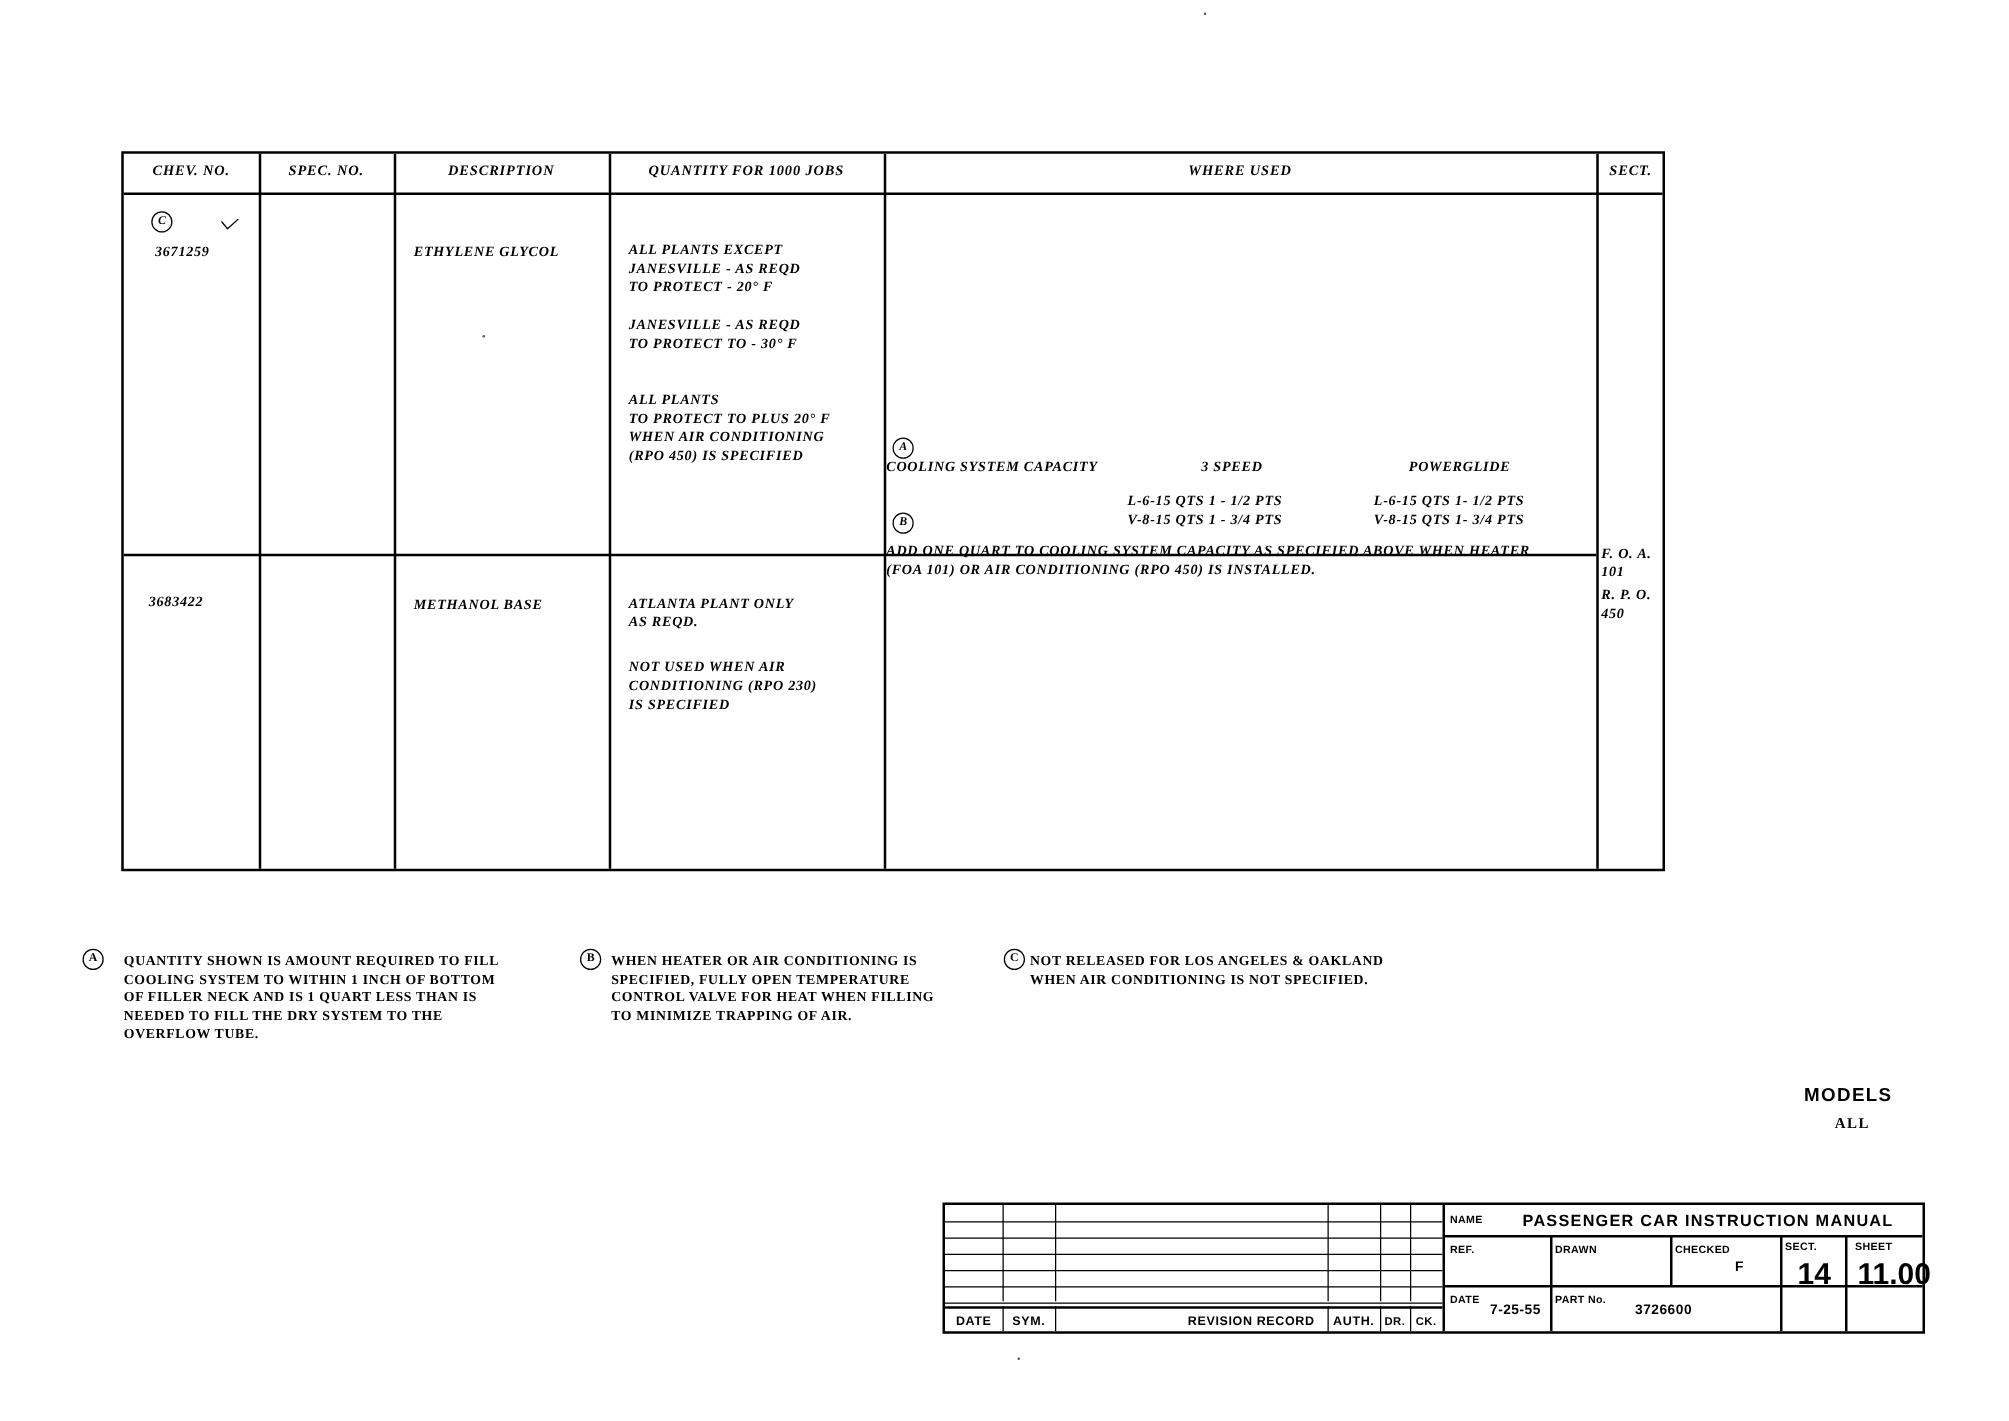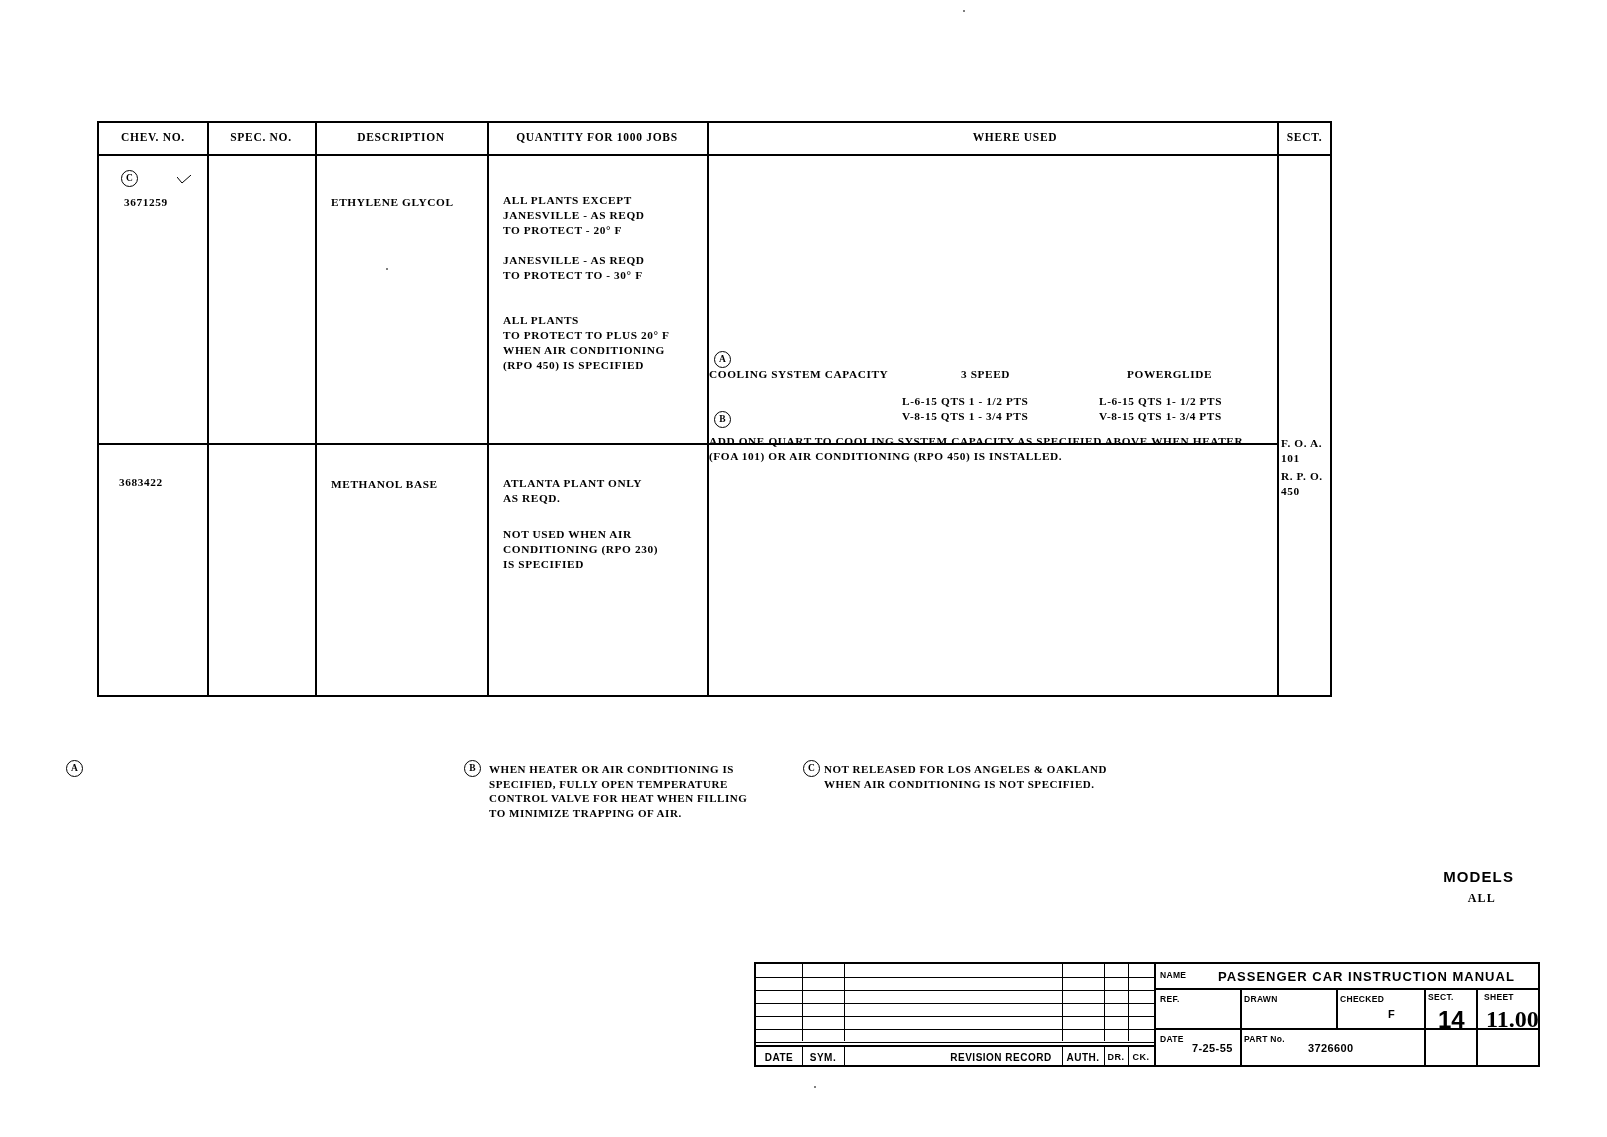--- a/index.html
+++ b/index.html
@@ -22,20 +22,21 @@
 
   
   .main-table {
     position: absolute;
     left: 97px;
     top: 121px;
     width: 1235px;
     height: 576px;
     border: 2px solid #000;
     box-sizing: border-box;
+    font-style: italic;
   }
   .hdr-row {
     position: absolute;
     left: 0; top: 0; right: 0;
     height: 33px;
     border-bottom: 2px solid #000;
     box-sizing: border-box;
   }
   .cell-line {
     position: absolute;
@@ -56,21 +57,21 @@
     font-size: 11.5px;
     font-weight: bold;
     letter-spacing: 0.7px;
     text-align: center;
     font-family: "Liberation Serif", serif;
   }
   .hdr-chev  { left: 0;     width: 108px; }
   .hdr-spec  { left: 108px; width: 108px; }
   .hdr-desc  { left: 216px; width: 172px; }
   .hdr-qty   { left: 388px; width: 220px; }
-  .hdr-where { left: 608px; width: 570px; padding-left: 23px; }
+  .hdr-where { left: 608px; width: 570px; }
   .hdr-sect  { left: 1178px;width: 55px; }
 
   
   .row-div {
     position: absolute;
     left: 0;
     top: 320px;
     width: 1178px;
     border-top: 2px solid #000;
   }
@@ -264,21 +265,21 @@
     border-left: 2px solid #000;
   }
   .tb-sect-num {
     position: absolute;
     font-family: "Liberation Sans", sans-serif;
     font-weight: bold;
     font-size: 24px;
   }
   .tb-sheet-num {
     position: absolute;
-    font-family: Liberation Serif, serif;
+    font-family: Liberation Sans, sans-serif;
     font-weight: bold;
     font-size: 24px;
   }
   .dot {
     position: absolute;
     width: 2px; height: 2px;
     background: #555;
     border-radius: 50%;
   }
 </style>
@@ -354,20 +355,25 @@
 
     <div class="txt sect1">F. O. A.
 101</div>
     <div class="txt sect2">R. P. O.
 450</div>
   </div>
 
   <div class="fn-circ fnA-c">
     <span class="circ">A</span>
   </div>
+  <div class="fn fnA">QUANTITY SHOWN IS AMOUNT REQUIRED TO FILL
+COOLING SYSTEM TO WITHIN 1 INCH OF BOTTOM
+OF FILLER NECK AND IS 1 QUART LESS THAN IS
+NEEDED TO FILL THE DRY SYSTEM TO THE
+OVERFLOW TUBE.</div>
 
   <div class="fn-circ fnB-c">
     <span class="circ">B</span>
   </div>
   <div class="fn fnB">WHEN HEATER OR AIR CONDITIONING IS
 SPECIFIED, FULLY OPEN TEMPERATURE
 CONTROL VALVE FOR HEAT WHEN FILLING
 TO MINIMIZE TRAPPING OF AIR.</div>
 
   <div class="fn-circ fnC-c">

